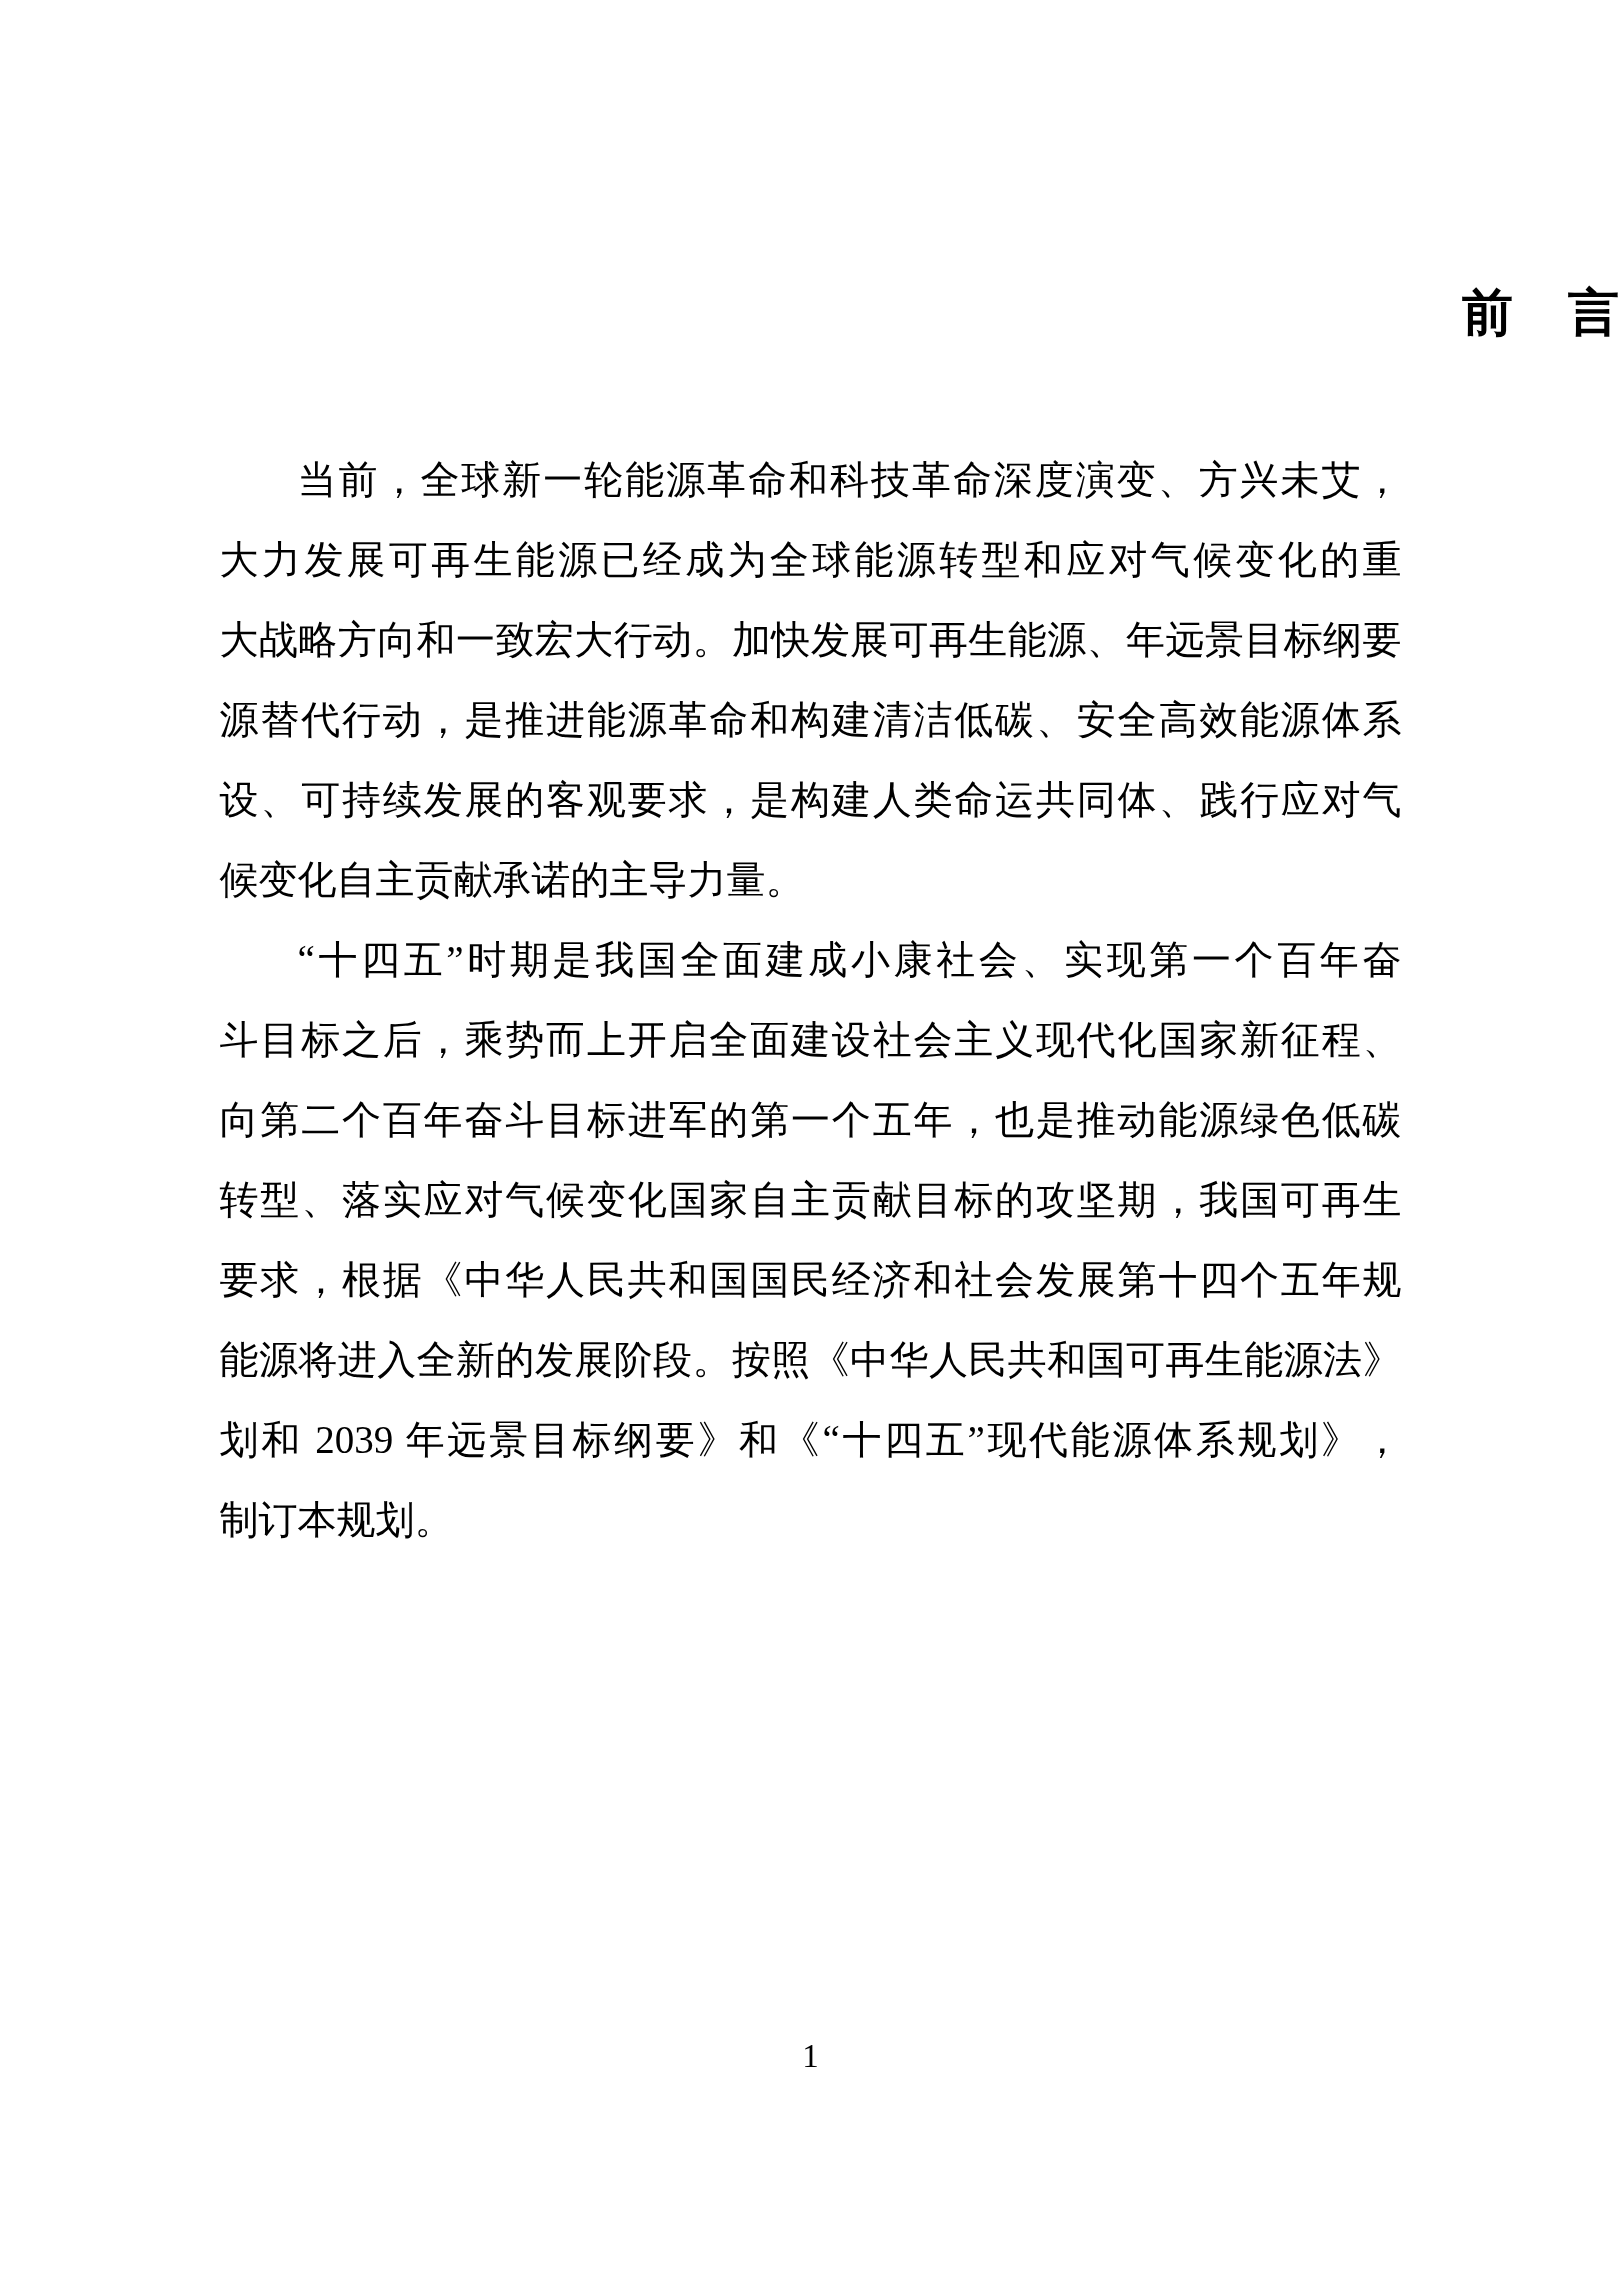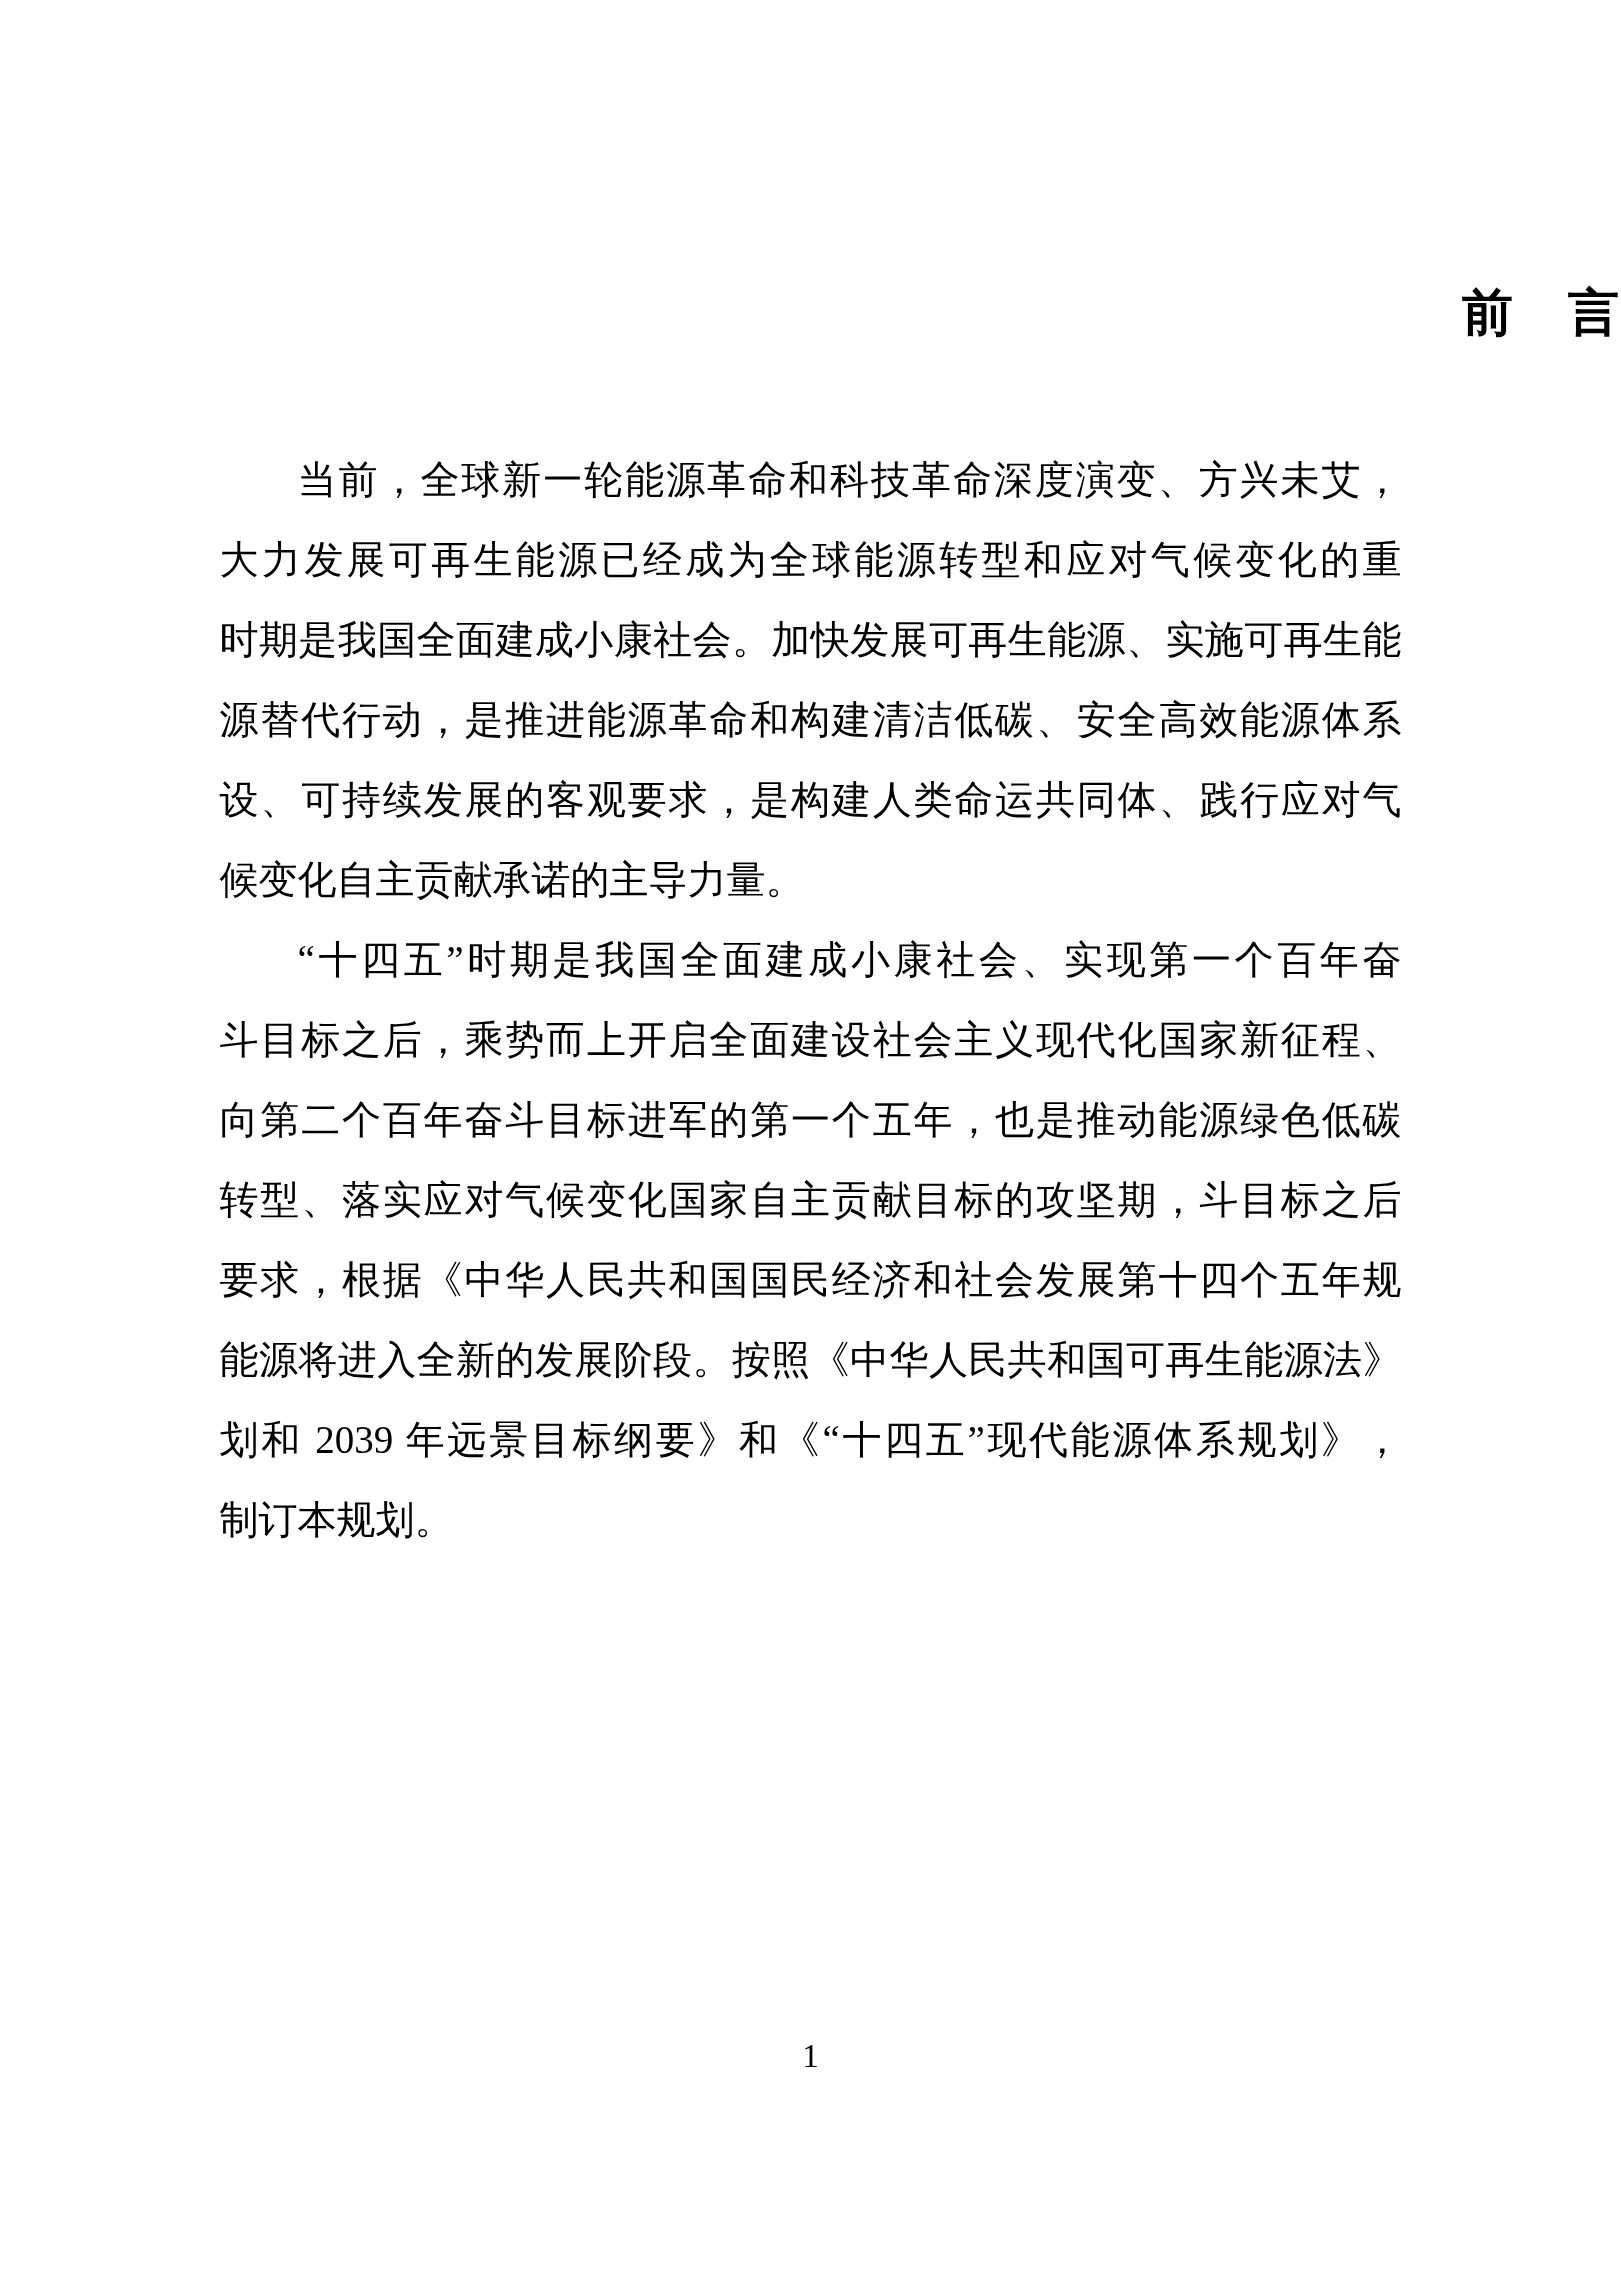--- a/index.html
+++ b/index.html
@@ -47,31 +47,31 @@
 </head>
 <body>
 
 <div class="doc-title">前　言</div>
 
 <div class="body-text">
 
   <div>
     <div class="line indent">当前，全球新一轮能源革命和科技革命深度演变、方兴未艾，</div>
     <div class="line">大力发展可再生能源已经成为全球能源转型和应对气候变化的重</div>
-    <div class="line">时期是我国全面建成小康社会。加快发展可再生能源、实施可再生能</div>
+    <div class="line">大战略方向和一致宏大行动。加快发展可再生能源、年远景目标纲要</div>
     <div class="line">源替代行动，是推进能源革命和构建清洁低碳、安全高效能源体系</div>
     <div class="line">设、可持续发展的客观要求，是构建人类命运共同体、践行应对气</div>
     <div class="line para-end">候变化自主贡献承诺的主导力量。</div>
   </div>
 
   <div>
     <div class="line indent">“十四五”时期是我国全面建成小康社会、实现第一个百年奋</div>
     <div class="line">斗目标之后，乘势而上开启全面建设社会主义现代化国家新征程、</div>
     <div class="line">向第二个百年奋斗目标进军的第一个五年，也是推动能源绿色低碳</div>
-    <div class="line">转型、落实应对气候变化国家自主贡献目标的攻坚期，斗目标之后</div>
+    <div class="line">转型、落实应对气候变化国家自主贡献目标的攻坚期，我国可再生</div>
     <div class="line">要求，根据《中华人民共和国国民经济和社会发展第十四个五年规</div>
     <div class="line">能源将进入全新的发展阶段。按照《中华人民共和国可再生能源法》</div>
     <div class="line">划和 2039 年远景目标纲要》和《“十四五”现代能源体系规划》，</div>
     <div class="line para-end">制订本规划。</div>
   </div>
 
 </div>
 
 <div class="page-number">1</div>
 

